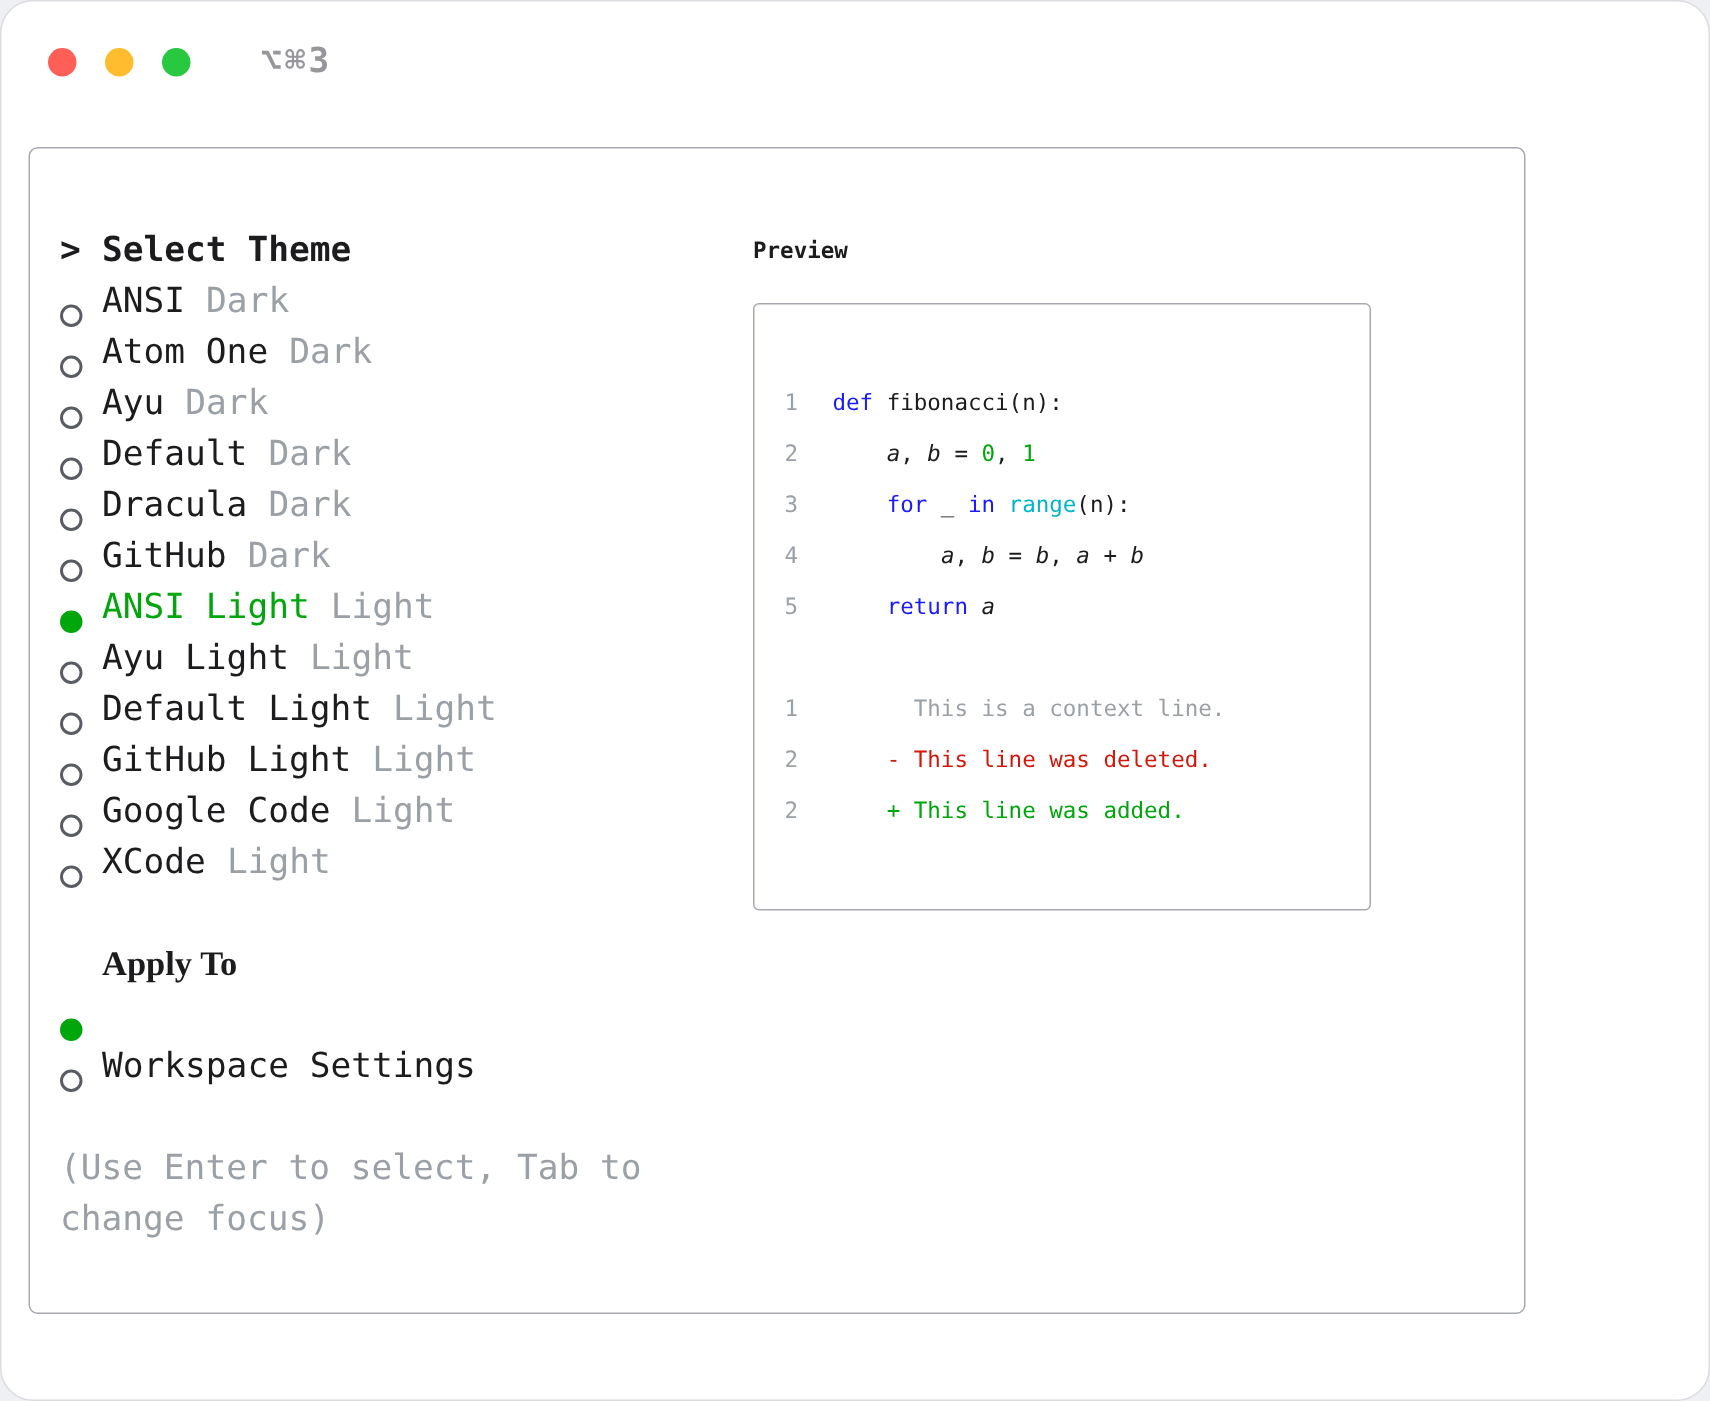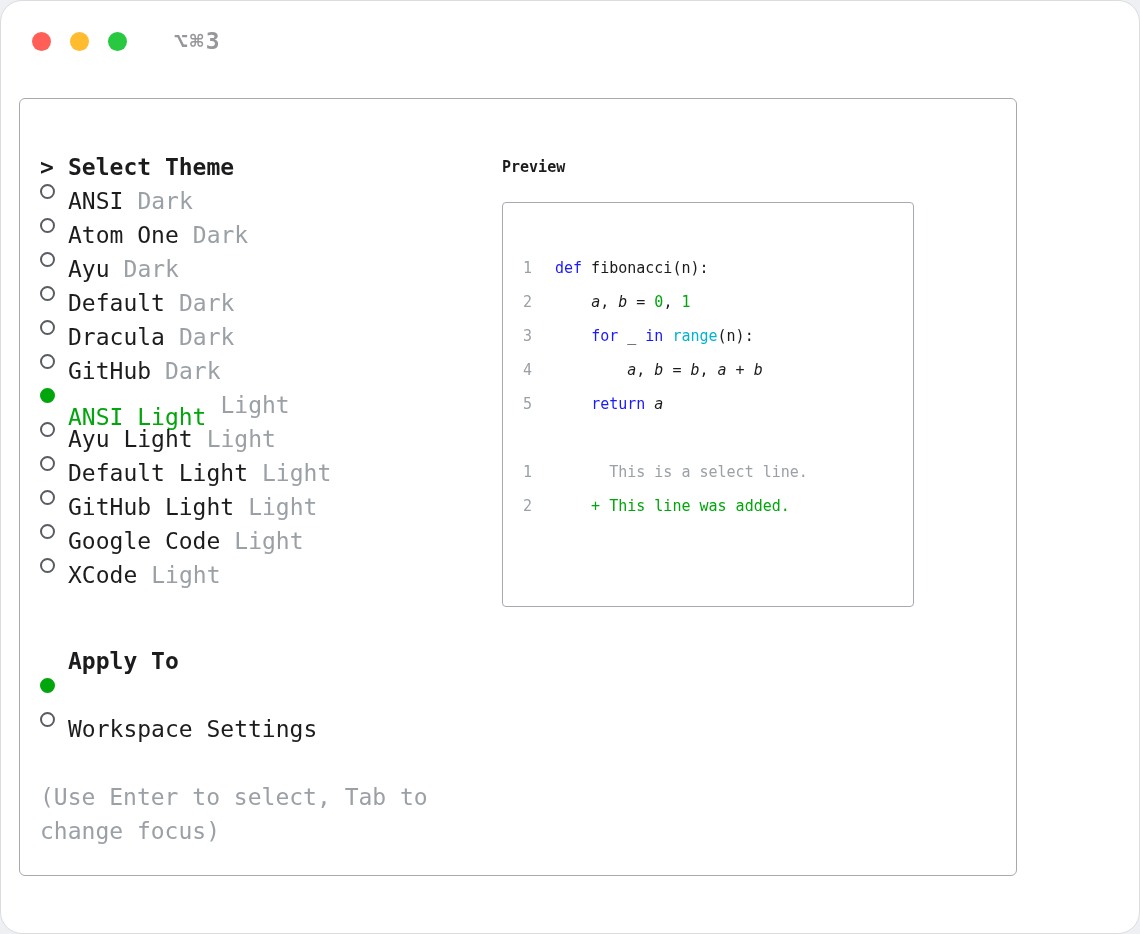--- a/index.html
+++ b/index.html
@@ -33,31 +33,31 @@
     width: 998px; height: 778px;
     border: 1.5px solid #a6aab0; border-radius: 6px;
     background: #ffffff;
   }
   .left-col {
     position: absolute; left: 20px; top: 51px;
     font-size: 23px; line-height: 34px; color: #1c1c1e;
   }
   .header-row { display: flex; height: 34px; font-weight: bold; }
   .prompt { display: inline-block; width: 28px; font-weight: bold; }
-  .opt { display: flex; align-items: flex-start; height: 34px; cursor: default; }
+  .opt { display: flex; align-items: flex-end; height: 34px; cursor: default; }
   .radio {
     width: 15px; height: 15px; flex: none;
     border: 2px solid #595d63; border-radius: 50%;
     margin-right: 13px;
   }
   .radio.sel { background: #00a60b; border-color: #00a60b; }
   .opt-name { color: #1c1c1e; white-space: pre; }
   .opt.selected .opt-name { color: #00a60b; margin-top: 12px; }
   .opt-variant { color: #9aa0a6; margin-left: 14px; white-space: pre; }
-  .apply-header { margin-top: 52px; margin-left: 28px; height: 34px; font-weight: bold; }
+  .apply-header { margin-top: 34px; margin-left: 28px; height: 34px; font-weight: bold; font-family: Liberation Serif, serif; }
   .hint { margin-top: 34px; max-width: 420px; color: #9aa0a6; }
   .right-col {
     position: absolute; left: 482px; top: 51px;
     font-size: 15px; line-height: 34px; color: #1c1c1e;
   }
   .preview-title { font-weight: bold; height: 34px; }
   .preview-box {
     margin-top: 18px;
     width: 412px; height: 405px;
     border: 1.5px solid #a6aab0; border-radius: 4px;
@@ -175,19 +175,20 @@
 
     <div class="right-col">
       <div class="preview-title">Preview</div>
       <div class="preview-box" id="preview-box">
           <div class="pline"><span class="lnum">1</span><span class="lcode"><span class="tok-kw">def</span><span class="tok-plain"> fibonacci(n):</span></span></div>
           <div class="pline"><span class="lnum">2</span><span class="lcode"><span class="tok-plain">    </span><span class="tok-var">a</span><span class="tok-plain">, </span><span class="tok-var">b</span><span class="tok-plain"> = </span><span class="tok-num">0</span><span class="tok-plain">, </span><span class="tok-num">1</span></span></div>
           <div class="pline"><span class="lnum">3</span><span class="lcode"><span class="tok-plain">    </span><span class="tok-kw">for</span><span class="tok-plain"> _ </span><span class="tok-kw">in</span><span class="tok-plain"> </span><span class="tok-builtin">range</span><span class="tok-plain">(n):</span></span></div>
           <div class="pline"><span class="lnum">4</span><span class="lcode"><span class="tok-plain">        </span><span class="tok-var">a</span><span class="tok-plain">, </span><span class="tok-var">b</span><span class="tok-plain"> = </span><span class="tok-var">b</span><span class="tok-plain">, </span><span class="tok-var">a</span><span class="tok-plain"> + </span><span class="tok-var">b</span></span></div>
           <div class="pline"><span class="lnum">5</span><span class="lcode"><span class="tok-plain">    </span><span class="tok-kw">return</span><span class="tok-plain"> </span><span class="tok-var">a</span></span></div>
           <div class="pline"><span class="lnum"></span><span class="lcode"></span></div>
-          <div class="pline"><span class="lnum">1</span><span class="lcode"><span class="tok-ctx">      This is a select line.</span></span></div>
+          <div class="pline"><span class="lnum">1</span><span class="lcode"><span class="tok-ctx">      This is a context line.</span></span></div>
+          <div class="pline"><span class="lnum">2</span><span class="lcode"><span class="tok-del">    - This line was deleted.</span></span></div>
           <div class="pline"><span class="lnum">2</span><span class="lcode"><span class="tok-add">    + This line was added.</span></span></div>
         </div>
     </div>
 
   </div>
 </div>
 
 </body></html>

